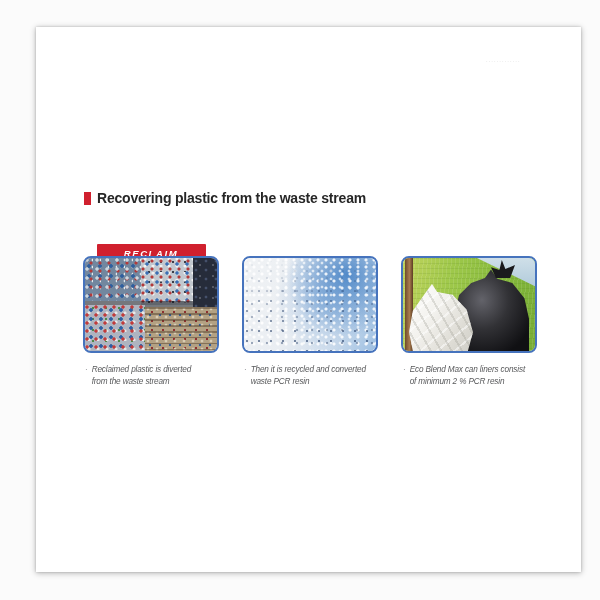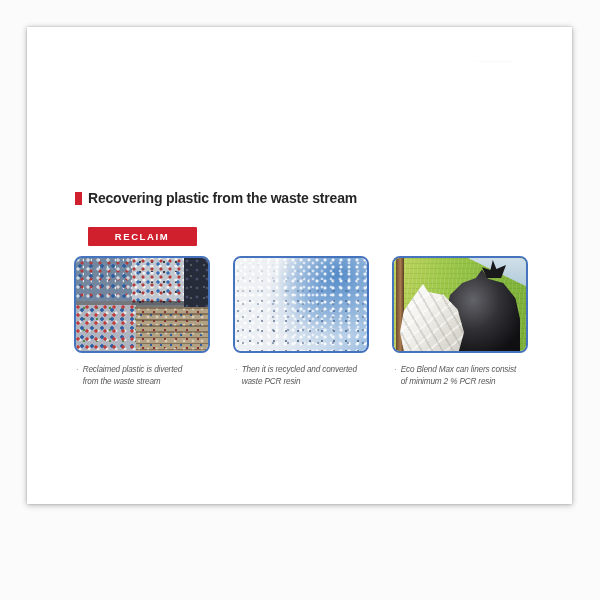--- a/index.html
+++ b/index.html
@@ -4,21 +4,21 @@
 <style>
   html,body{margin:0;padding:0;}
   body{
     width:600px;height:600px;
     background:#fbfbfb;
     font-family:"Liberation Sans",sans-serif;
     position:relative;
     overflow:hidden;
   }
   .slide{
-    position:absolute;left:27px;top:27px;width:545px;height:477px;
+    position:absolute;left:36px;top:27px;width:545px;height:545px;
     background:#ffffff;
     box-shadow:0 1px 6px rgba(0,0,0,0.30), 0 0 2px rgba(0,0,0,0.18);
   }
   .watermark{
     position:absolute;left:450px;top:31px;width:40px;
     font-size:5px;line-height:6px;color:#c6c6c6;letter-spacing:1px;
     white-space:nowrap;overflow:hidden;
   }
   
   .title-row{
@@ -27,24 +27,24 @@
   }
   .title-bullet{width:7px;height:13px;background:#d0202e;flex:0 0 auto;}
   .title-text{
     font-size:14px;font-weight:700;color:#262626;
     letter-spacing:-0.2px;white-space:nowrap;
   }
   
   .col{position:absolute;top:200px;width:136px;height:170px;}
   .col-0{left:47px;} .col-1{left:206px;} .col-2{left:365px;}
   .stage-badge{
-    margin:0 auto;width:109px;height:19px;
+    margin:17px auto;width:109px;height:19px;
     background:#d0202e;border-radius:1px;
     color:#ffffff;font-size:9.5px;font-weight:700;letter-spacing:1.6px;
-    text-align:center;line-height:19px;
+    text-align:center;line-height:19px;font-style:italic;
   }
   .photo{
     position:absolute;top:29px;left:0;
     width:132px;height:93px;
     border:2px solid #4673bd;border-radius:8px;
     overflow:hidden;background:#eef1f4;
   }
   .scene{position:absolute;inset:0;}
   .lay{position:absolute;}
   

